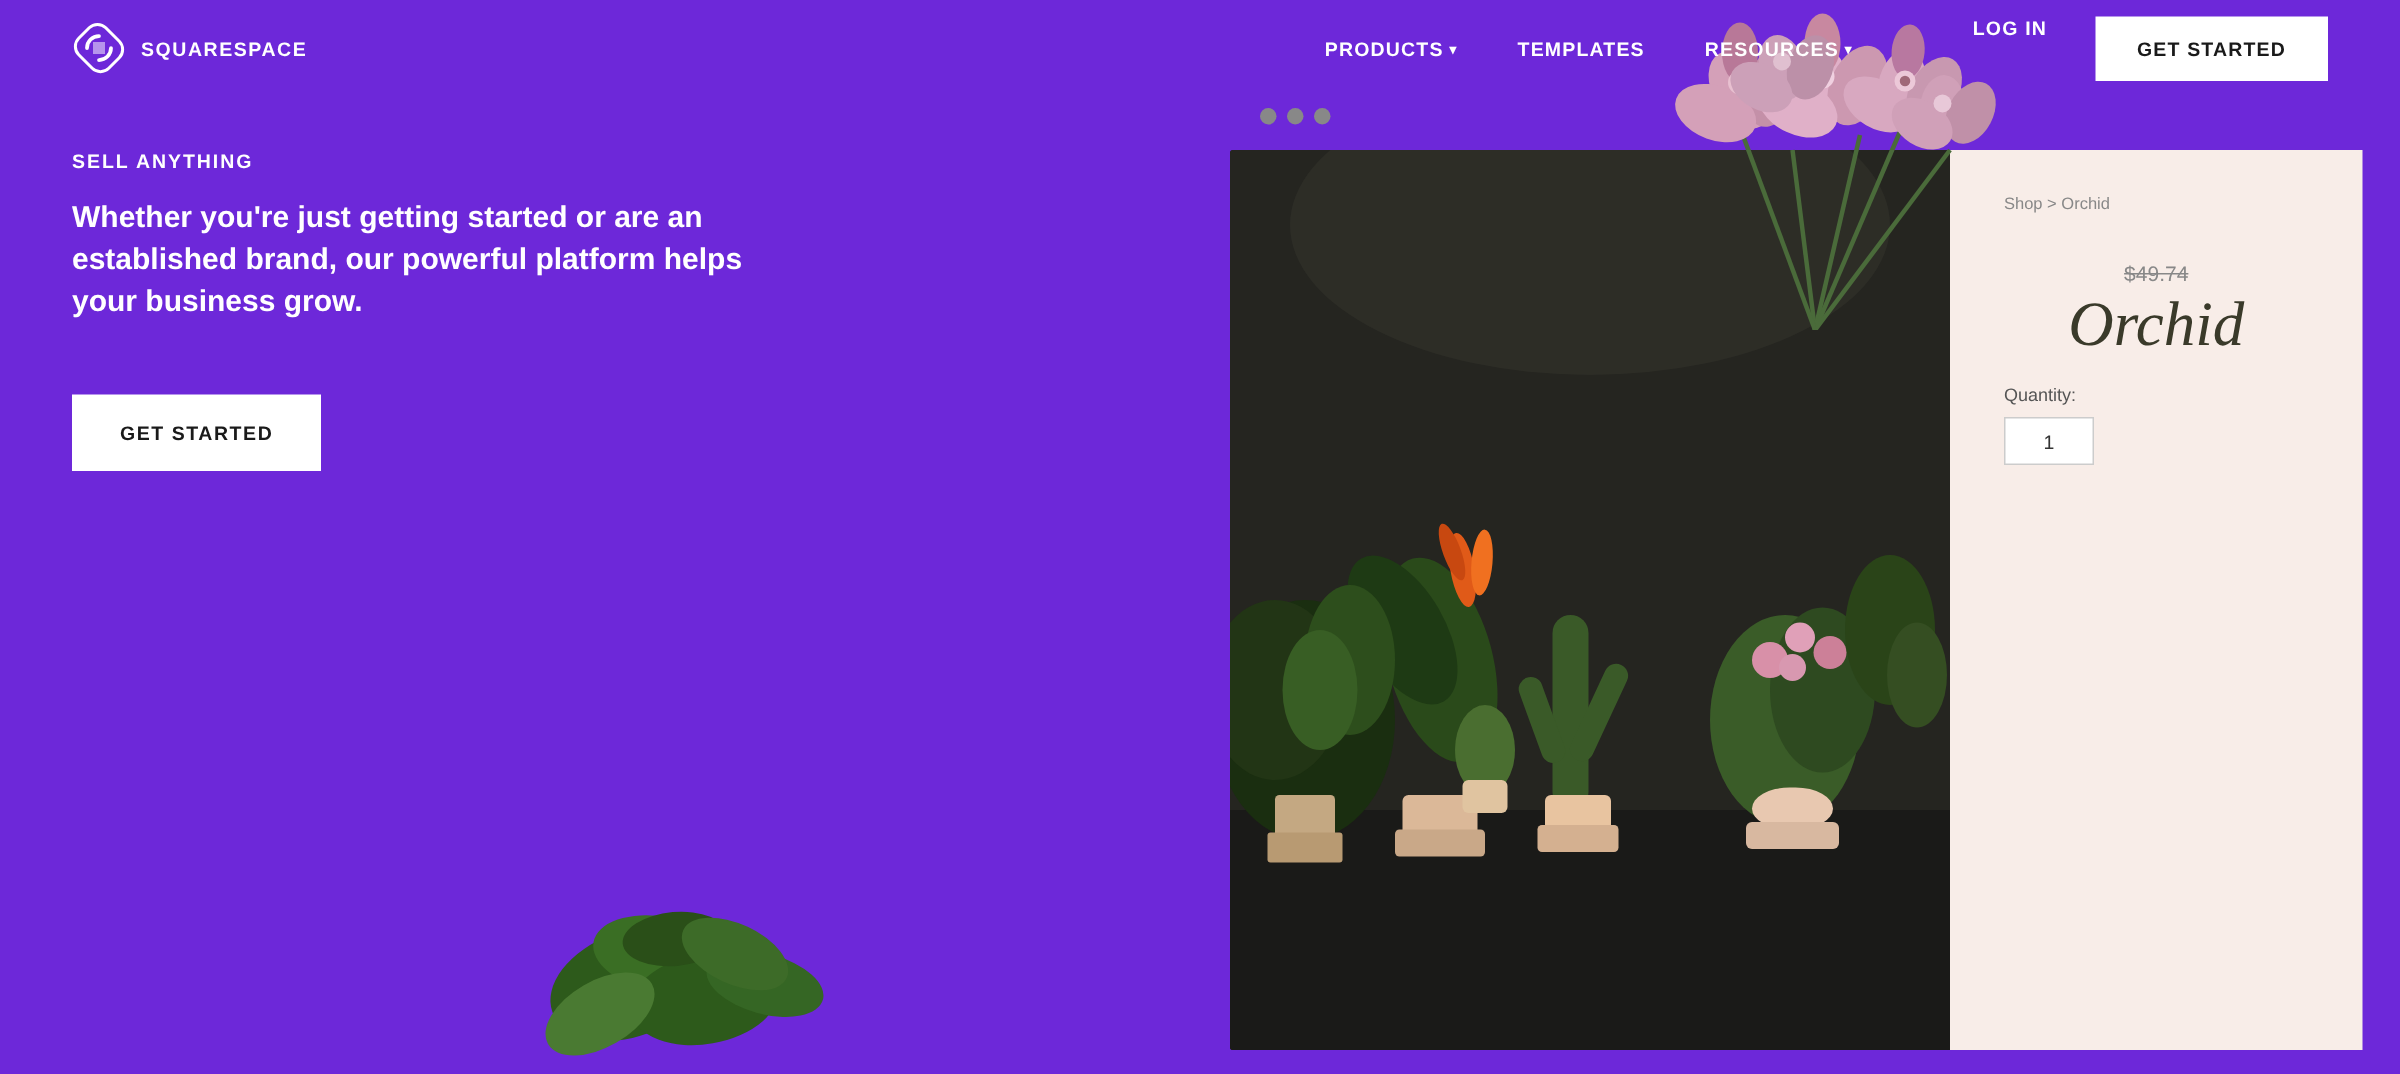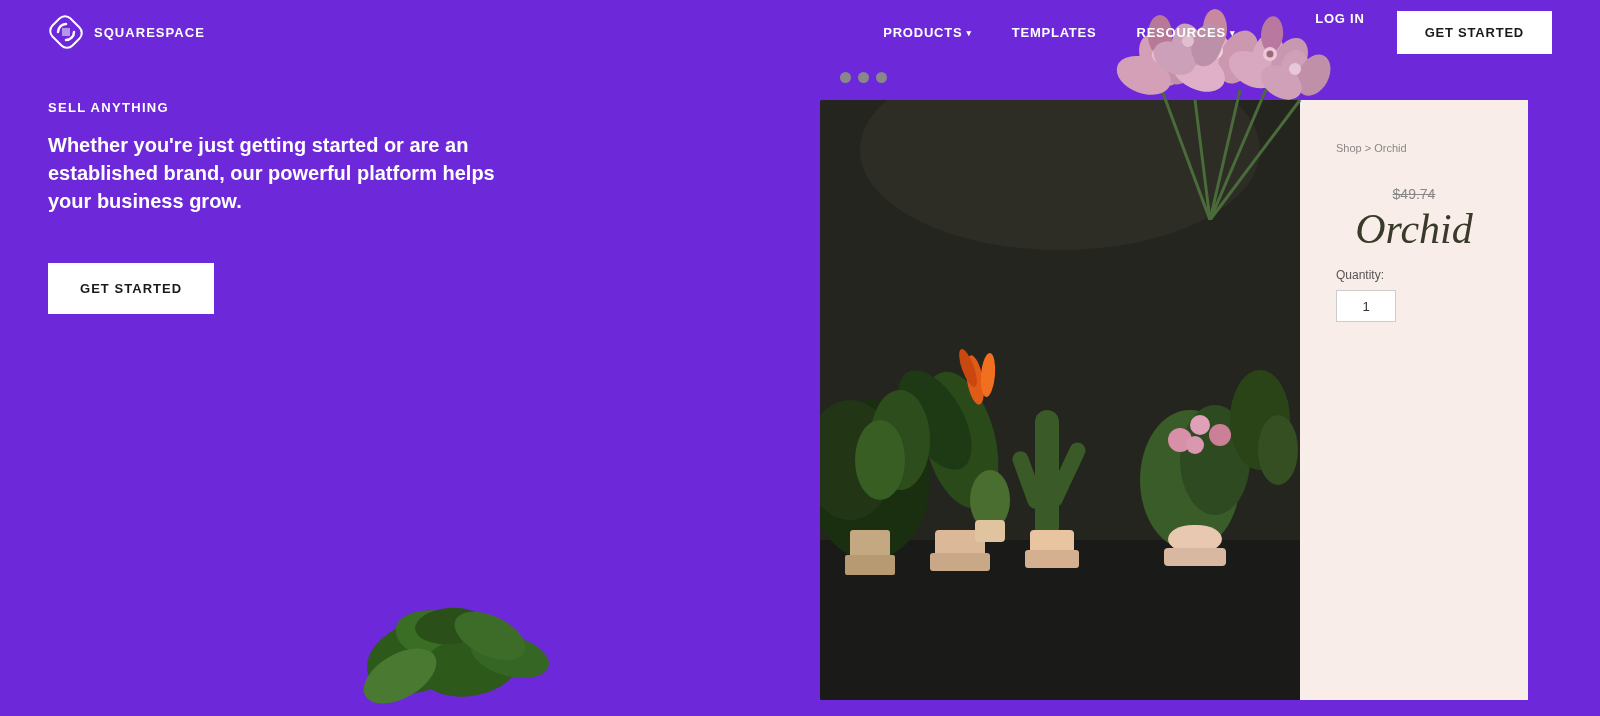--- a/index.html
+++ b/index.html
@@ -204,27 +204,27 @@
     .demo-image-area {
       width: 480px;
       height: 600px;
       background: #2a2a2a;
       position: relative;
       overflow: hidden;
     }
 
     
     .demo-product-panel {
-      width: 228px;
+      width: 275px;
       height: 600px;
       background: #f8ede8;
       display: flex;
       flex-direction: column;
       align-items: center;
-      padding: 42px 28px;
+      padding: 30px 28px;
       position: relative;
     }
 
     .demo-breadcrumb {
       font-size: 11px;
       color: #888;
       margin-bottom: 32px;
       align-self: flex-start;
       margin-left: 8px;
     }

